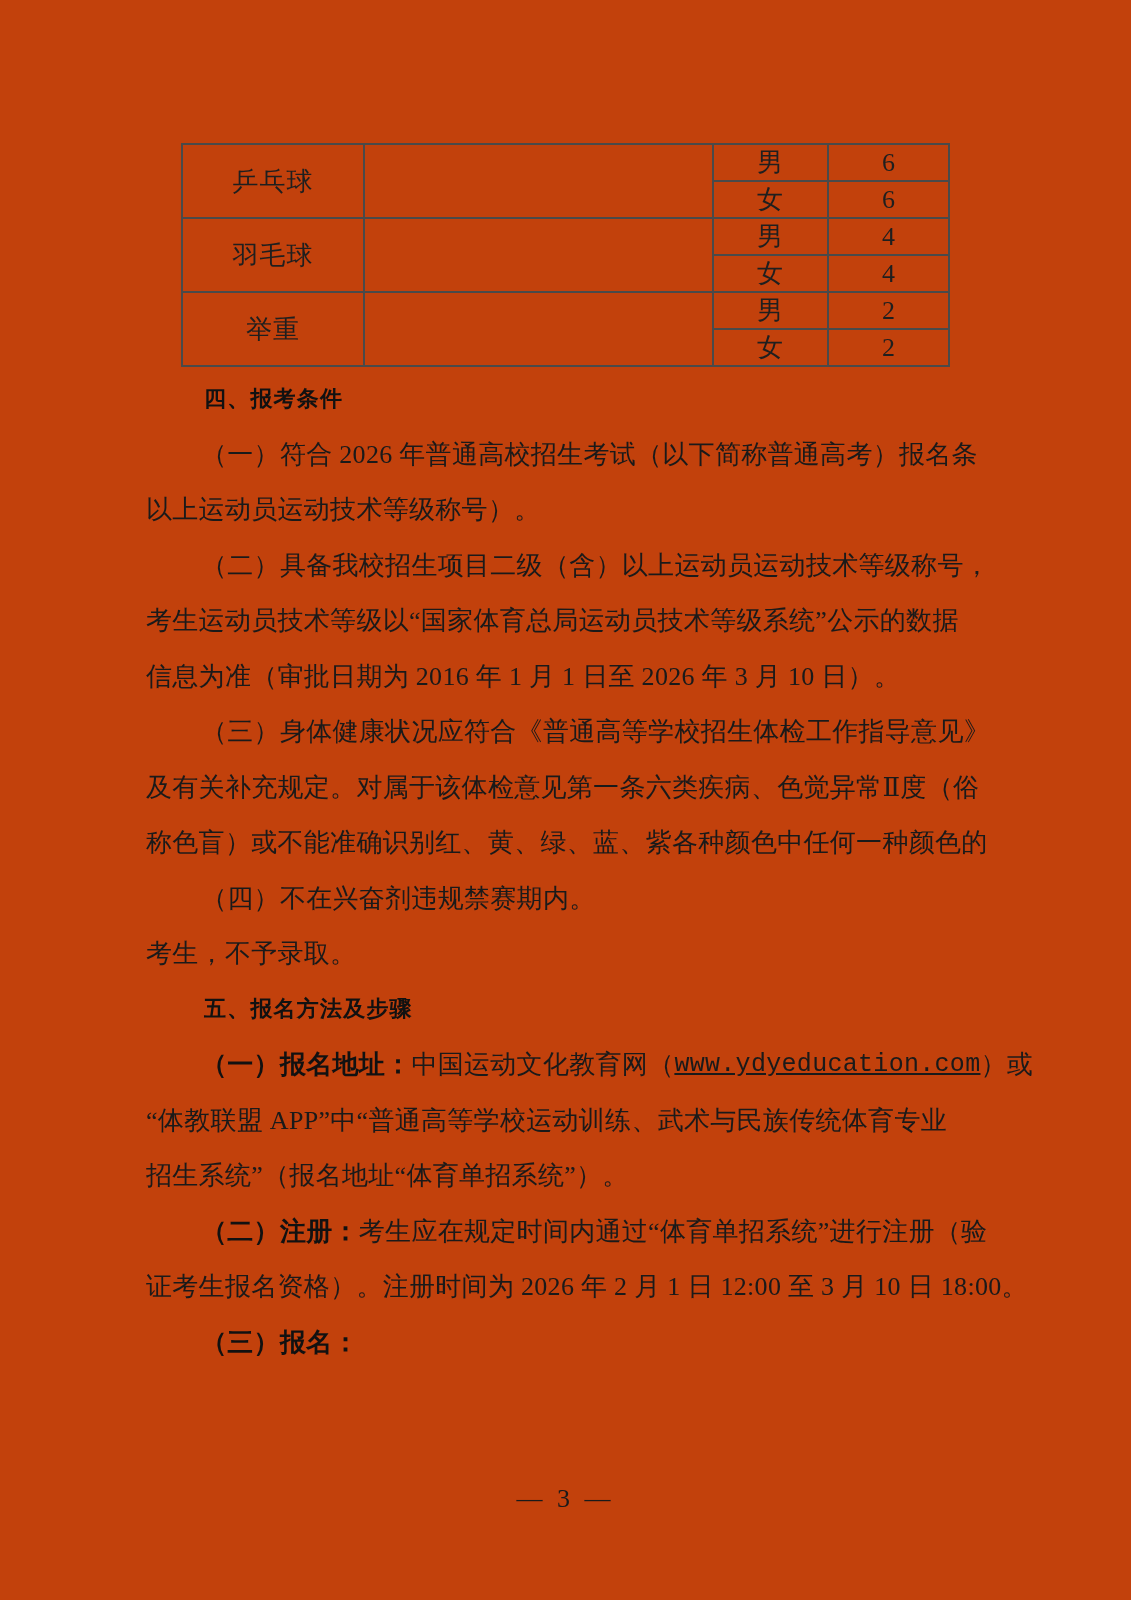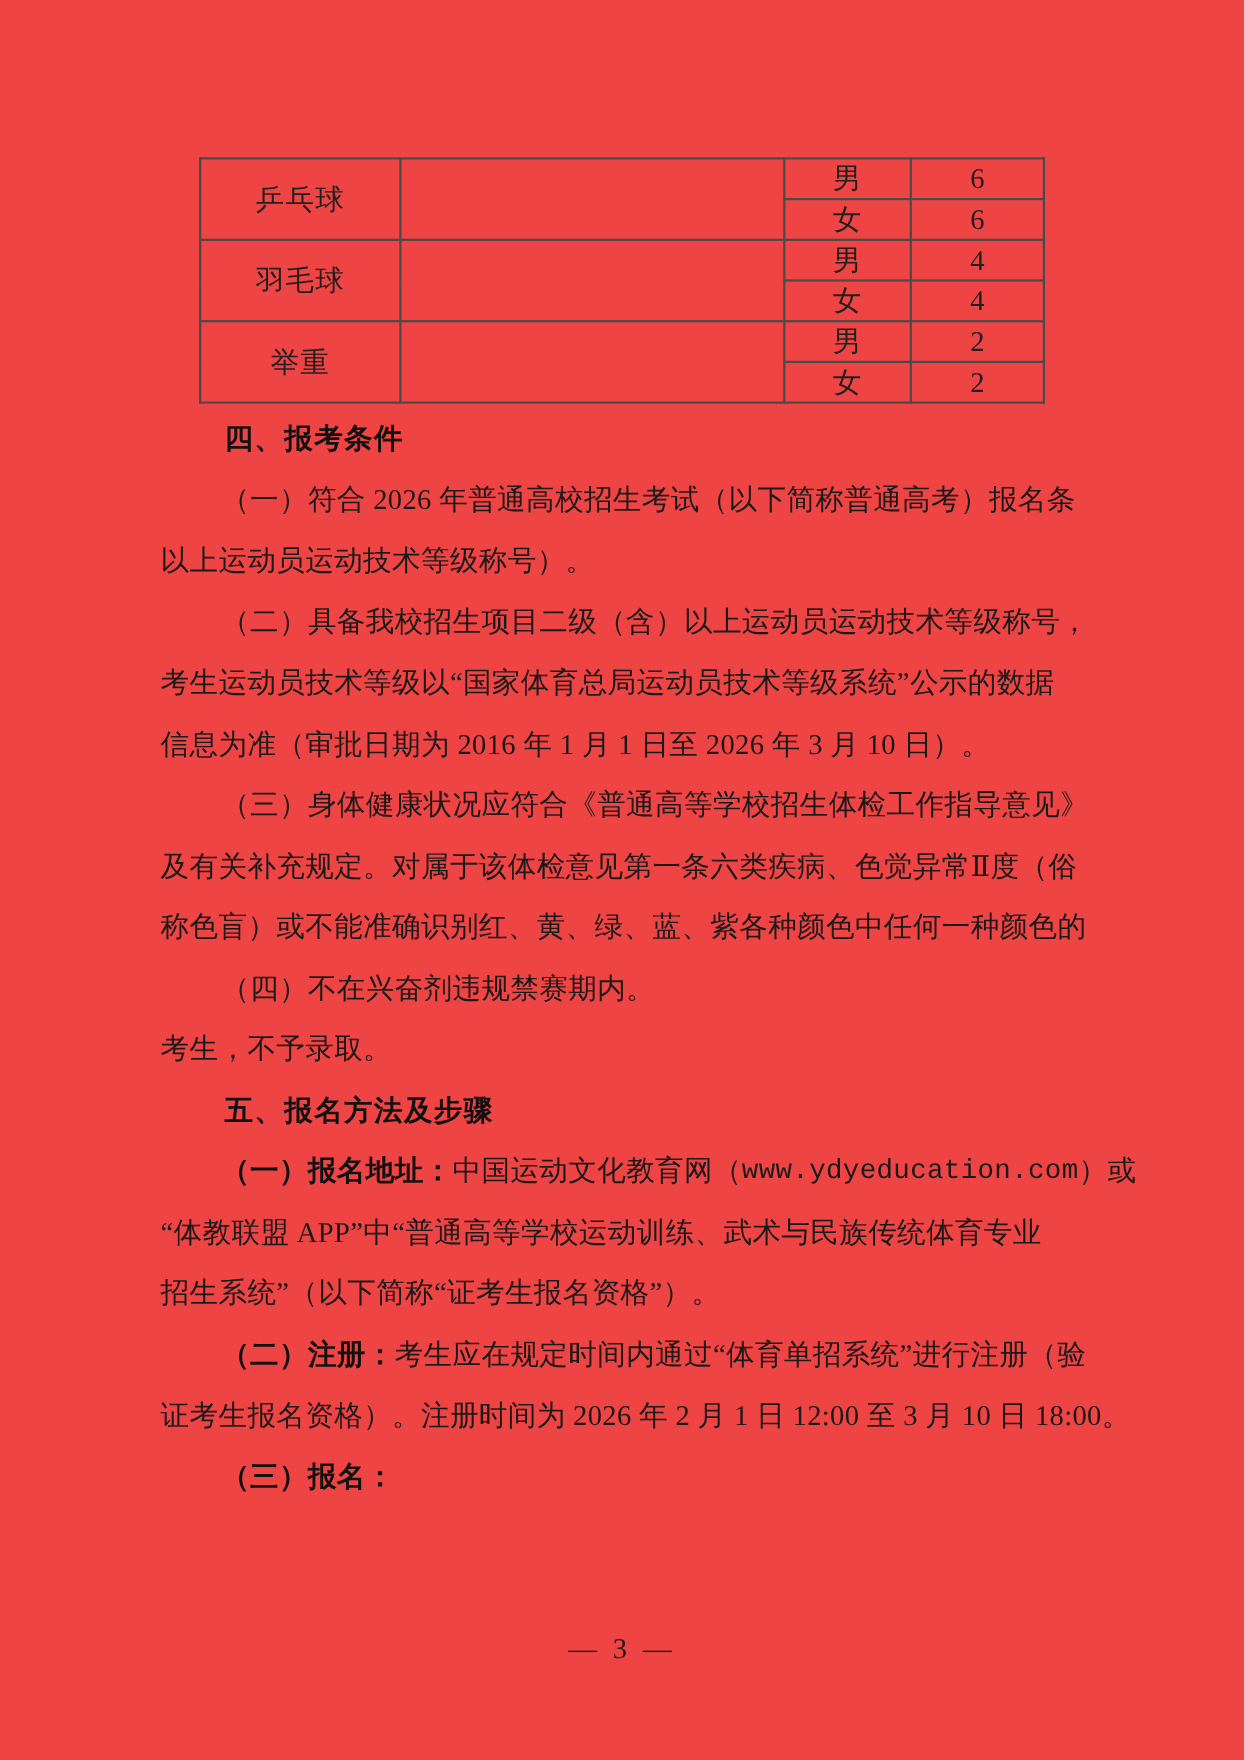--- a/index.html
+++ b/index.html
@@ -4,21 +4,21 @@
 <style>
   html, body { margin: 0; padding: 0; }
   body {
     width: 1131px; height: 1600px;
     background: #ffffff;
     position: relative;
     font-family: "Liberation Serif", "DejaVu Serif", serif;
     color: #1a1a1a;
     overflow: hidden;
   }
-  .page { position: absolute; inset: 0; background: #ef4444; }
+  .page { position: absolute; inset: 0; background: #c2410c; }
 
   
   .quota-table {
     position: absolute; left: 181px; top: 143px;
     border-collapse: collapse; table-layout: fixed;
     font-size: 26px; color: #1f1f1f;
   }
   .quota-table td {
     border: 2px solid #4a4a4a;
     text-align: center; vertical-align: middle;
@@ -37,32 +37,33 @@
     display: flex; align-items: center;
     white-space: pre;
     font-size: 26px;
     letter-spacing: 0.3px;
   }
   .first { padding-left: 55px; }
   .headline {
     padding-left: 58px;
     font-family: "Liberation Sans", "DejaVu Sans", sans-serif;
     font-weight: 700;
-    font-size: 26px;
+    font-size: 22px;
     letter-spacing: 1.2px;
     color: #111;
   }
   .blabel {
     font-family: Liberation Serif, serif;
     font-weight: 700;
     color: #111;
   }
   .url {
     font-family: "Liberation Mono", "DejaVu Sans Mono", monospace;
     font-size: 25px;
+    text-decoration: underline;
   }
 
   
   .footer {
     position: absolute; top: 1484px; left: 0;
     width: 100%;
     text-align: center;
     font-size: 26px;
     letter-spacing: 4px;
     color: #1a1a1a;
@@ -131,21 +132,21 @@
     <div class="line first">（四）不在兴奋剂违规禁赛期内。</div>
 
     <div class="line">考生，不予录取。</div>
 
     <div class="line headline">五、报名方法及步骤</div>
 
     <div class="line first">
       <span class="blabel">（一）报名地址：</span><span>中国运动文化教育网（</span><span class="url">www.ydyeducation.com</span><span>）或</span>
     </div>
     <div class="line">“体教联盟 APP”中“普通高等学校运动训练、武术与民族传统体育专业</div>
-    <div class="line">招生系统”（以下简称“证考生报名资格”）。</div>
+    <div class="line">招生系统”（报名地址“体育单招系统”）。</div>
 
     <div class="line first">
       <span class="blabel">（二）注册：</span><span>考生应在规定时间内通过“体育单招系统”进行注册（验</span>
     </div>
     <div class="line">证考生报名资格）。注册时间为 2026 年 2 月 1 日 12:00 至 3 月 10 日 18:00。</div>
 
     <div class="line first">
       <span class="blabel">（三）报名：</span>
     </div>
 

